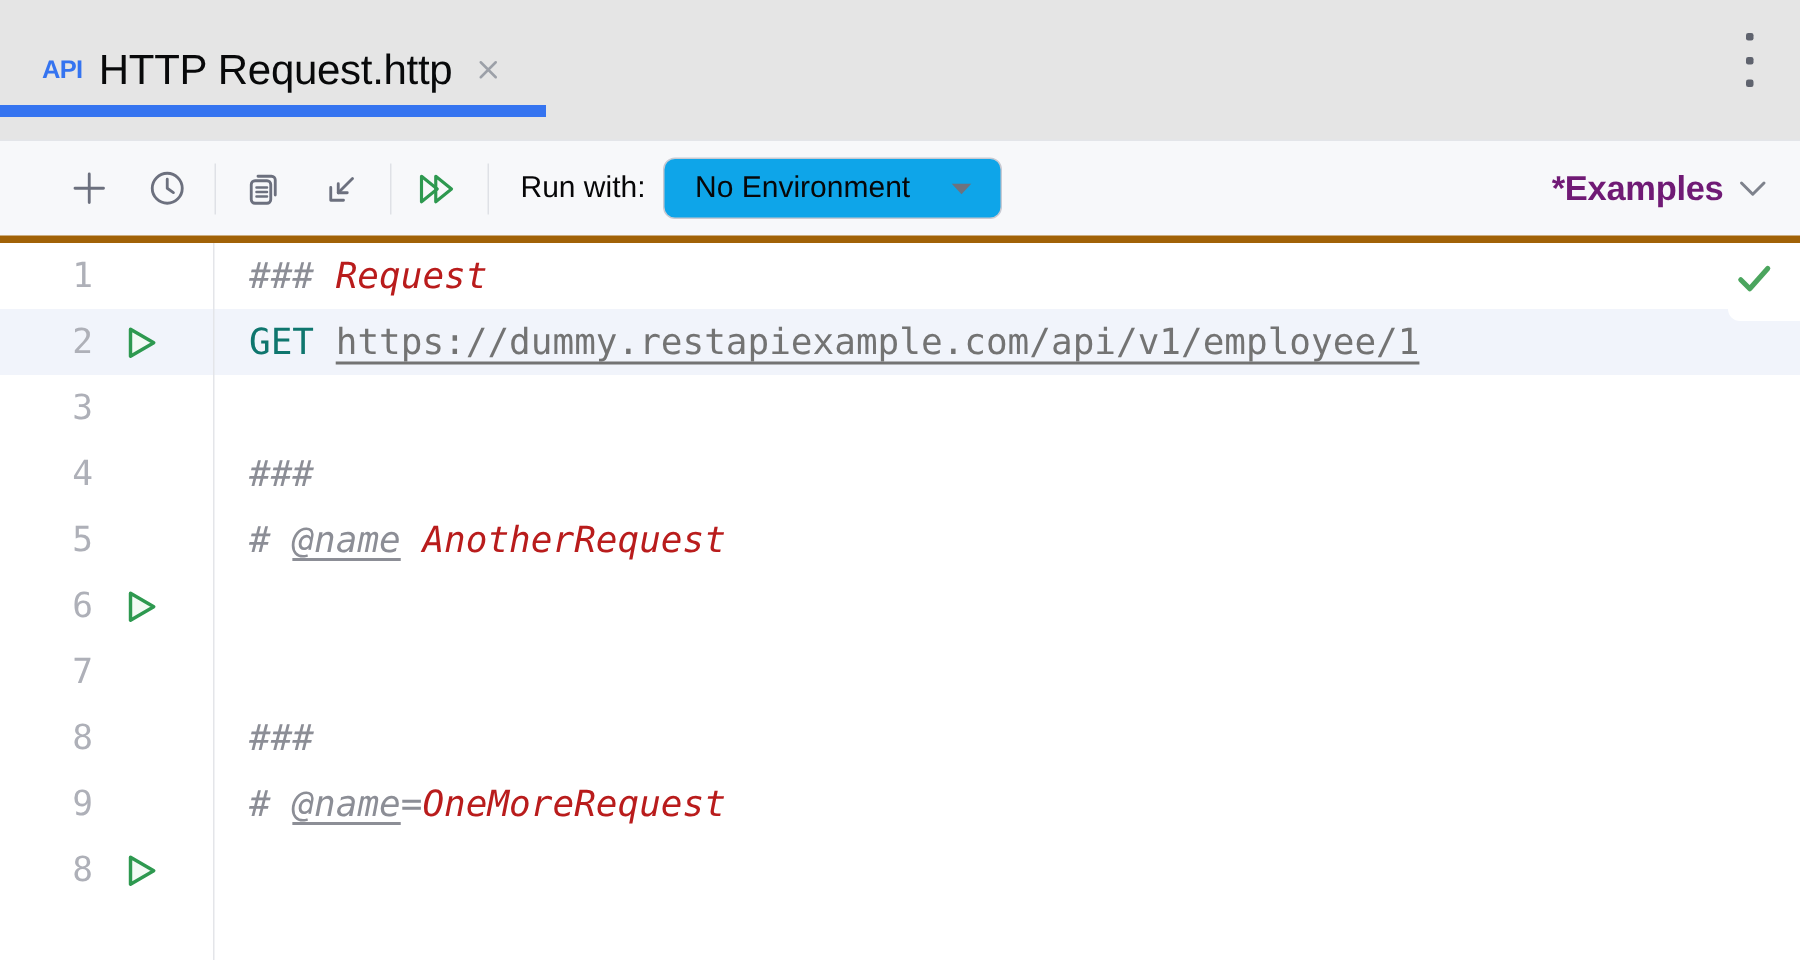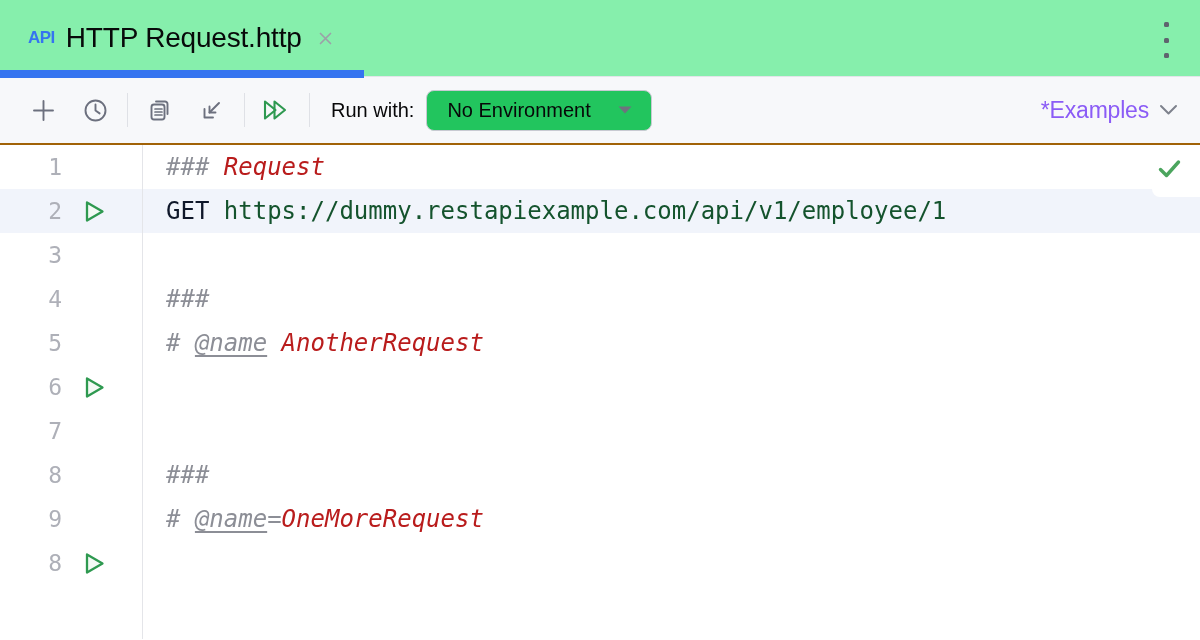--- a/index.html
+++ b/index.html
@@ -1,63 +1,63 @@
 <!DOCTYPE html>
 <html><head>
 <meta charset="utf-8">
 <style>
   * { margin:0; padding:0; box-sizing:border-box; }
   html,body { width:1200px; height:640px; overflow:hidden; background:#fff;
               font-family:"Liberation Sans", sans-serif; }
 
   
-  .tabbar { position:relative; height:77px; background:#86efac; border-bottom:1px solid #E3E5E9; }
+  .tabbar { position:relative; height:94px; background:#e5e5e5; border-bottom:1px solid #E3E5E9; }
   .tab { display:inline-flex; align-items:center; height:100%; padding-left:28px; cursor:pointer; }
   .api-badge { color:#3574F0; font-weight:bold; font-size:17px; letter-spacing:-0.5px; margin-right:11px; }
   .tab-title { font-size:28px; color:#08090A; letter-spacing:-0.2px; }
   .tab-close { margin-left:14px; display:flex; align-items:center; }
   .kebab { position:absolute; right:24px; top:22px; width:20px; height:36px; display:flex;
            flex-direction:column; align-items:center; justify-content:space-between; cursor:pointer; }
   .kebab span { width:5px; height:5px; border-radius:1.5px; background:#5F636E; }
   .tab-indicator { position:absolute; left:0; top:70px; width:364px; height:8px; background:#3574F0; z-index:2; }
 
   
-  .toolbar { height:68px; background:#F7F8FA; border-bottom:2px solid #a16207;
-             display:flex; align-items:center; padding:0 22px 0 26px; }
+  .toolbar { height:68px; background:#F7F8FA; border-bottom:5px solid #a16207;
+             display:flex; align-items:center; padding:0 22px 0 42px; }
   .tbtn { display:flex; align-items:center; justify-content:center; width:34px; height:34px; cursor:pointer; }
   .tbtn + .tbtn { margin-left:18px; }
   .sep { width:1px; height:34px; background:#DFE1E6; margin:0 15px; }
   .run-with { font-size:20px; color:#070708; margin:0 12px 0 6px; }
-  .env-select { height:41px; border:1px solid #C8CAD2; border-radius:8px; background:#22c55e;
+  .env-select { height:41px; border:1px solid #C8CAD2; border-radius:8px; background:#0ea5e9;
                 display:flex; align-items:center; padding:0 18px 0 20px; cursor:pointer; }
   .env-select .env-value { font-size:20px; color:#070708; margin-right:26px; }
   .examples { margin-left:auto; display:flex; align-items:center; gap:10px; cursor:pointer; }
-  .examples .examples-label { font-size:23px; font-weight:normal; color:#8b5cf6; letter-spacing:-0.2px; }
+  .examples .examples-label { font-size:23px; font-weight:bold; color:#701a75; letter-spacing:-0.2px; }
 
   
   .editor { position:relative; height:494px; background:#fff;
             font-family:"DejaVu Sans Mono", monospace; font-size:24px; }
   .gutter-divider { position:absolute; left:142px; top:0; bottom:0; width:1px; background:#E4E5E9; z-index:3; }
   .hl-row { position:absolute; left:0; right:0; top:44px; height:44px; background:#F1F4FB; z-index:0; }
   .hl-notch { position:absolute; right:0; top:0; width:48px; height:8px; background:#fff;
               border-bottom-left-radius:9px; }
   .inspection { position:absolute; right:18px; top:13px; z-index:4; cursor:pointer; }
 
   .lines { position:relative; z-index:2; }
   .line { display:flex; align-items:center; height:44px; }
   .lnum { width:62px; text-align:right; color:#AEB0B8; font-size:23px; flex:none; }
   .gut  { width:81px; flex:none; display:flex; align-items:center; }
   .gut svg { margin-left:21px; cursor:pointer; }
   .code { margin-left:23px; white-space:pre; color:#08090A; }
 
   .tok-comment  { color:#8C8E96; font-style:italic; }
   .tok-directive{ color:#8C8E96; font-style:italic; text-decoration:underline; text-underline-offset:4px;margin-top:16px; }
   .tok-name     { color:#b91c1c; font-style:italic; }
-  .tok-method   { color:#0f172a; }
-  .tok-url      { color:#14532d; text-underline-offset:5px; text-decoration-thickness:1.5px; }
+  .tok-method   { color:#0f766e; }
+  .tok-url      { color:#737373; text-decoration:underline; text-underline-offset:5px; text-decoration-thickness:1.5px; }
   .tok-plain    { color:#08090A; }
 
   svg { display:block; }
 </style>
 </head>
 <body>
 
 <div class="tabbar">
   <div class="tab">
     <span class="api-badge">API</span>

